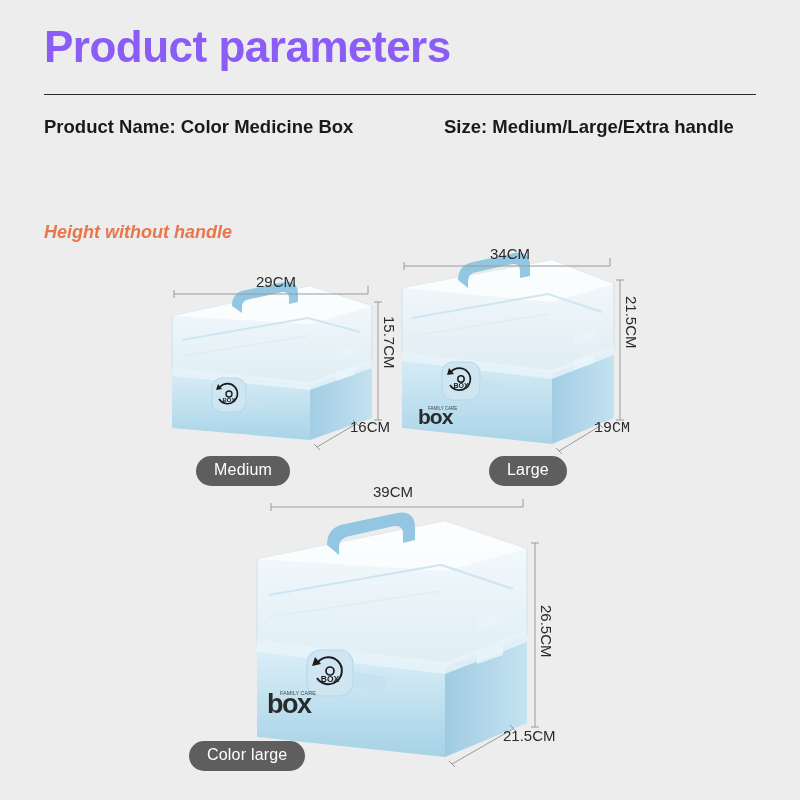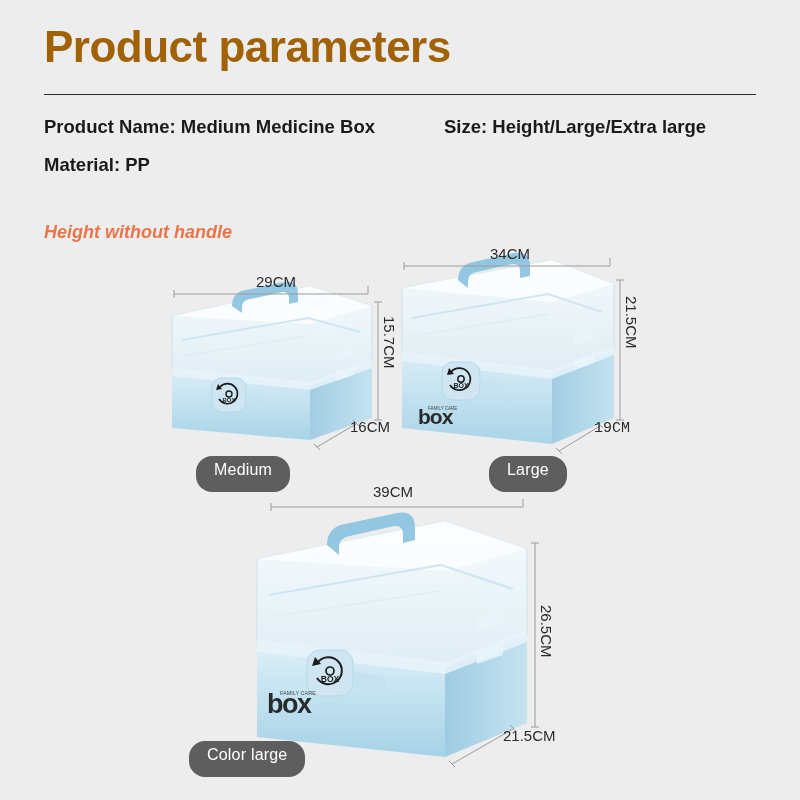--- a/index.html
+++ b/index.html
@@ -12,21 +12,21 @@
     position: relative;
   }
 
   
   .page-title {
     position: absolute;
     left: 44px; top: 22px;
     font-size: 44px;
     font-weight: bold;
     letter-spacing: -0.5px;
-    color: #a16207;
+    color: #8b5cf6;
   }
   .title-rule {
     position: absolute;
     left: 44px; top: 94px;
     width: 712px; height: 1px;
     background: #2a2a2a;
   }
 
   
   .spec-grid { position: absolute; left: 44px; top: 108px; width: 716px; }
@@ -57,38 +57,37 @@
   }
   .dim.vert { transform: rotate(90deg); transform-origin: left top; }
 
   
   .size-badge {
     position: absolute;
     background: #5e5e5e;
     color: #fff;
     border-radius: 16px;
     font-size: 16px;
-    padding: 5px 18px 13px;
+    padding: 5px 18px 7px;
     letter-spacing: 0.2px;
     white-space: nowrap;
   }
 </style>
 </head>
 <body>
 
 <div class="page-title">Product parameters</div>
 <div class="title-rule"></div>
 
 <div class="spec-grid">
   <div class="spec-row">
-    <div class="spec-col-a">Product Name: Medium Medicine Box</div>
-    <div class="spec-col-b">Size: Height/Large/Extra large</div>
+    <div class="spec-col-a">Product Name: Color Medicine Box</div>
+    <div class="spec-col-b">Size: Medium/Large/Extra handle</div>
   </div>
   <div class="spec-row">
-    <div class="spec-col-a">Material: PP</div>
   </div>
 </div>
 
 <div class="note-height">Height without handle</div>
 
 <div class="box-fig" style="left:160px; top:268px; width:230px; height:230px;">
   <svg class="box-art" width="230" height="230" viewBox="0 0 230 230">
     <defs>
       <linearGradient id="bodyM" x1="0" y1="0" x2="0" y2="1">
         <stop offset="0%" stop-color="#d8edf6"></stop>

